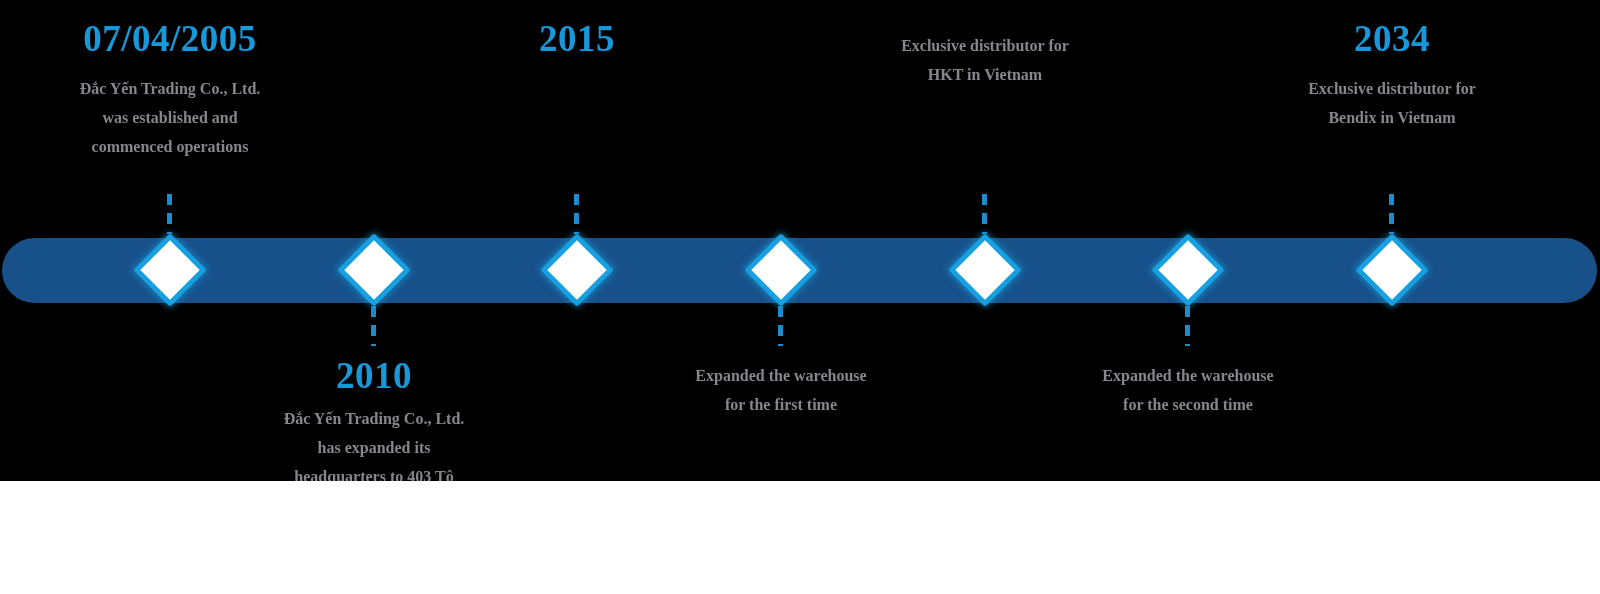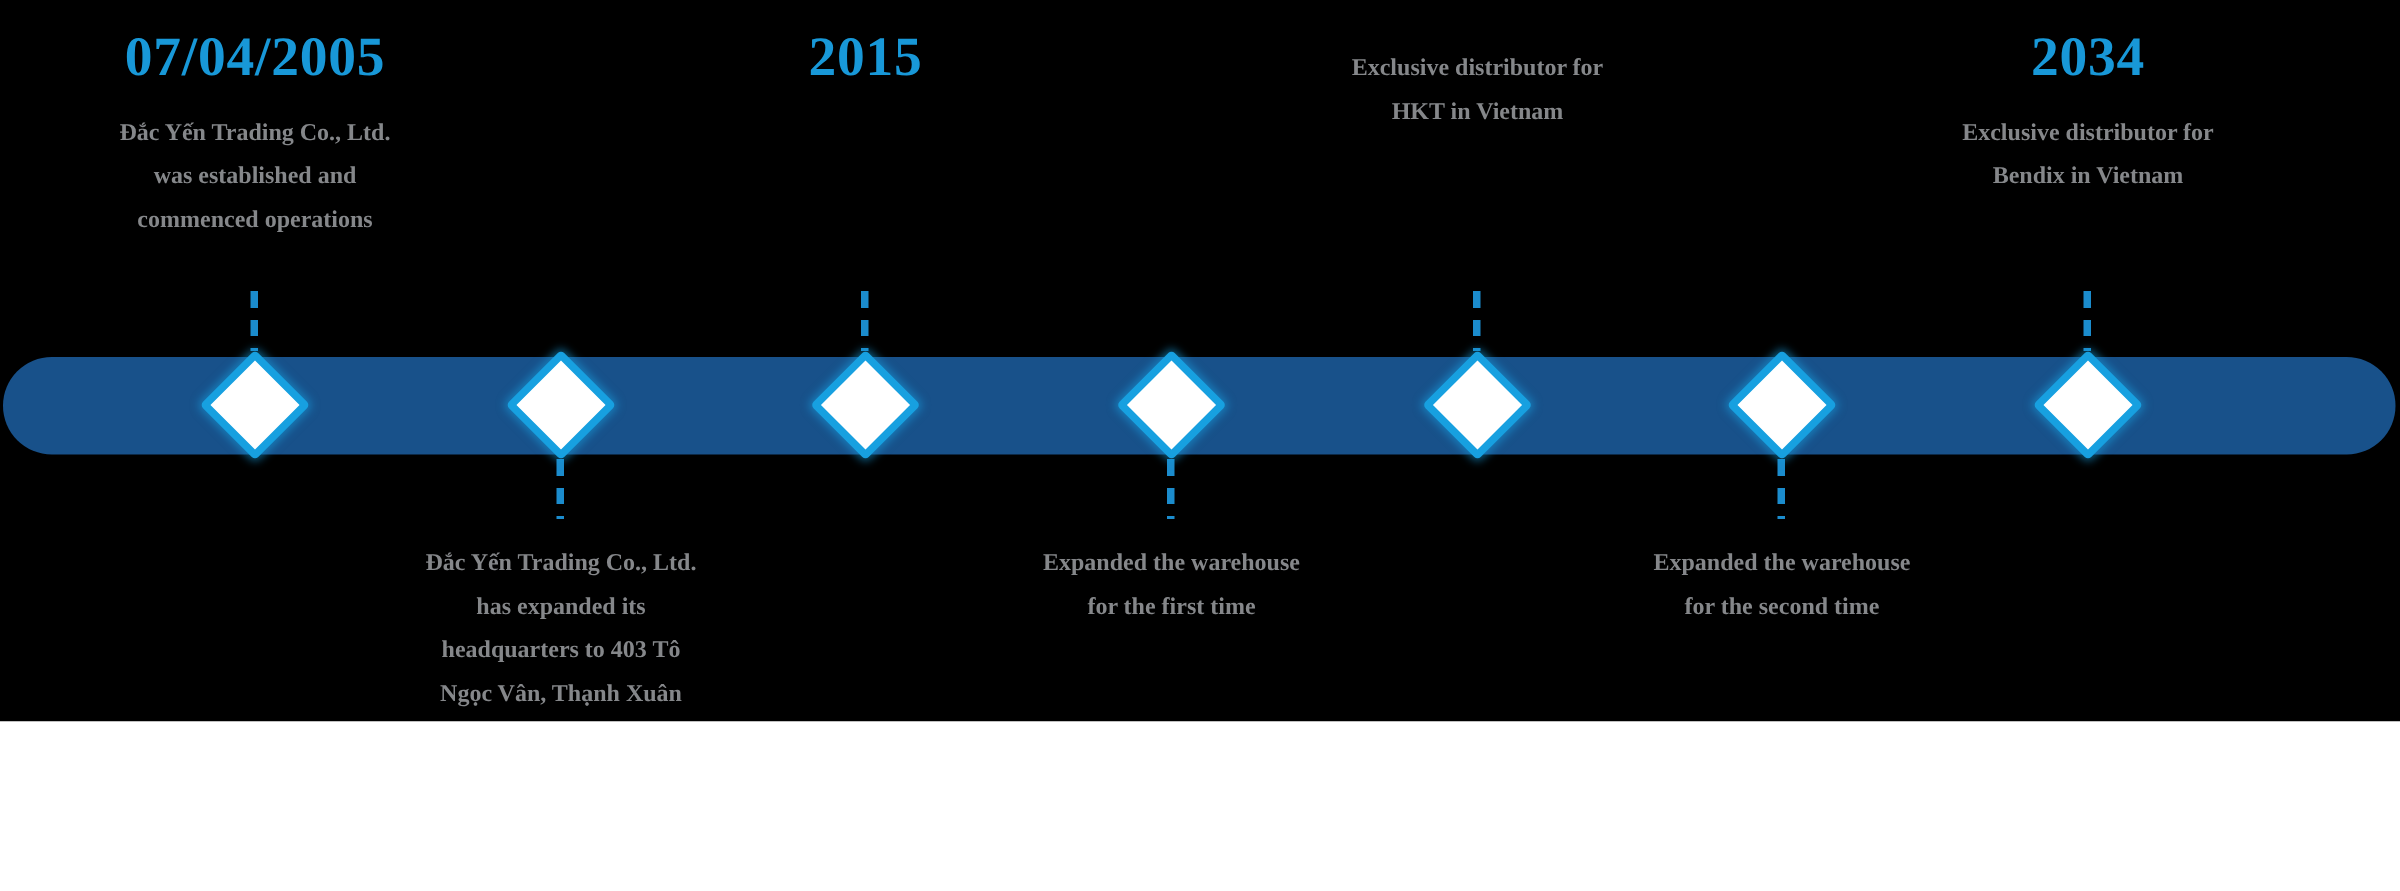--- a/index.html
+++ b/index.html
@@ -63,20 +63,21 @@
   <div class="diamond" style="left:1366px"></div>
 
   <div class="event above" style="left:10px">
     <div class="year">07/04/2005</div>
     <div class="desc">Đắc Yến Trading Co., Ltd.
 was established and
 commenced operations</div>
   </div>
 
   <div class="event below" style="left:214px">
+    <div class="year">2010</div>
     <div class="desc">Đắc Yến Trading Co., Ltd.
 has expanded its
 headquarters to 403 Tô
 Ngọc Vân, Thạnh Xuân
 Ward, District 12, Ho Chi
 Minh City</div>
   </div>
 
   <div class="event above" style="left:417px">
     <div class="year">2015</div>

